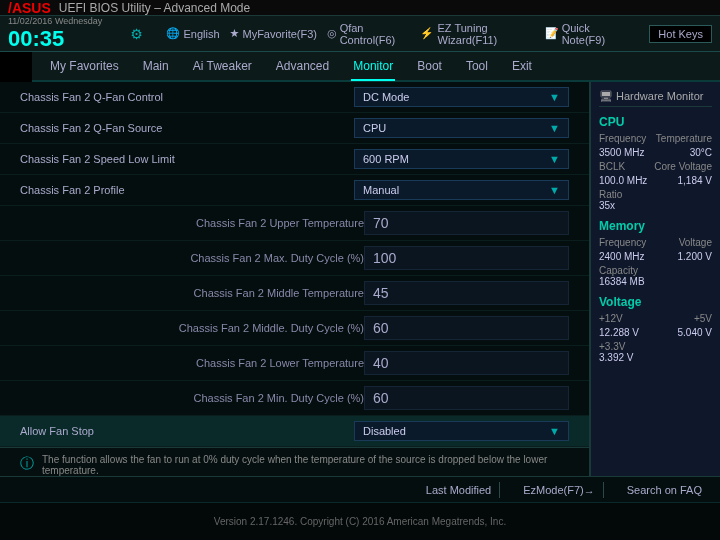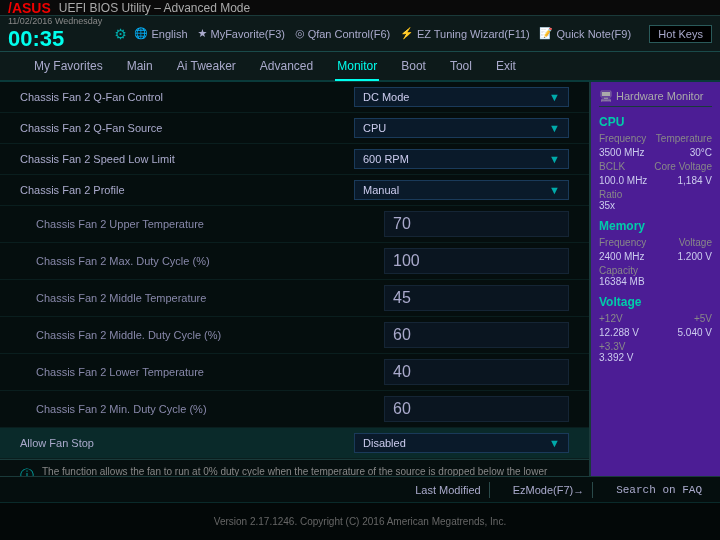--- a/index.html
+++ b/index.html
@@ -34,21 +34,21 @@
     }
 
     
     .time-bar {
       background: #0d1a1a;
       display: flex;
       align-items: center;
       padding: 0 8px;
       height: 36px;
       border-bottom: 1px solid #1a4a4a;
-      gap: 8px;
+      gap: 24px;
     }
     .date-time {
       display: flex;
       flex-direction: column;
       margin-right: 4px;
     }
     .date-small { font-size: 9px; color: #888; }
     .time-big { font-size: 22px; color: #00ffee; font-weight: bold; }
     .gear-icon { color: #00aaaa; font-size: 14px; }
     .time-bar-items {
@@ -73,24 +73,25 @@
       padding: 2px 8px;
       font-size: 11px;
       cursor: pointer;
     }
 
     
     .nav-bar {
       background: #0d1a1a;
       display: flex;
       align-items: center;
-      padding: 0 32px;
+      padding: 0 16px;
       height: 30px;
       border-bottom: 2px solid #0a3a3a;
       gap: 20px;
+      margin-left: 32px;
     }
     .nav-item {
       color: #aac;
       font-size: 12px;
       cursor: pointer;
       padding: 6px 2px;
       text-decoration: none;
     }
     .nav-item.active {
       color: #00ffee;
@@ -118,40 +119,40 @@
       padding: 5px 20px;
       border-bottom: 1px solid #0a1e1e;
       min-height: 30px;
     }
     .setting-row.active { background: #0a2a2a; }
     .setting-label {
       flex: 1;
       color: #aac;
       font-size: 11px;
     }
-    .setting-label.indented { padding-left: 16px; color: #88a; }
+    .setting-label.indented { padding-left: 16px; color: #88a; text-align: right; }
     .setting-value {
       width: 215px;
       background: #0a1a2a;
       border: 1px solid #1a3a5a;
       color: #cce;
       padding: 3px 8px;
       font-size: 11px;
       display: flex;
       align-items: center;
       justify-content: space-between;
     }
     .setting-value .arrow { color: #00aaaa; }
     .setting-value-plain {
-      width: 185px;
+      width: 205px;
       background: #0a1520;
       border: 1px solid #152535;
       color: #aac;
       padding: 3px 8px;
-      font-size: 16px;
+      font-size: 14px;
     }
 
     
     .info-bar {
       background: #060f0f;
       border-top: 1px solid #1a3a3a;
       padding: 6px 20px;
       color: #888;
       font-size: 10px;
       min-height: 50px;
@@ -161,21 +162,21 @@
     }
     .info-icon {
       color: #00aaaa;
       font-size: 14px;
       margin-top: 1px;
     }
 
     
     .right-panel {
       width: 130px;
-      background: #4c1d95;
+      background: #0f172a;
       padding: 8px;
       border-left: 1px solid #1a3a3a;
       overflow-y: auto;
     }
     .hw-title {
       color: #aaa;
       font-size: 11px;
       margin-bottom: 6px;
       padding-bottom: 3px;
       border-bottom: 1px solid #1a3a3a;
@@ -205,21 +206,21 @@
       padding: 0 10px;
       gap: 15px;
     }
     .bottom-btn {
       color: #aac;
       font-size: 11px;
       cursor: pointer;
       padding: 2px 8px;
       border-right: 1px solid #2a4a4a;
     }
-    .bottom-btn:last-child { border-right: none; font-family: Liberation Mono, monospace; }
+    .bottom-btn:last-child { border-right: none; }
     .footer-bar {
       height: 38px;
       background: #030808;
       border-top: 1px solid #0a2a2a;
       display: flex;
       align-items: center;
       justify-content: center;
     }
     .footer-text {
       color: #666;

